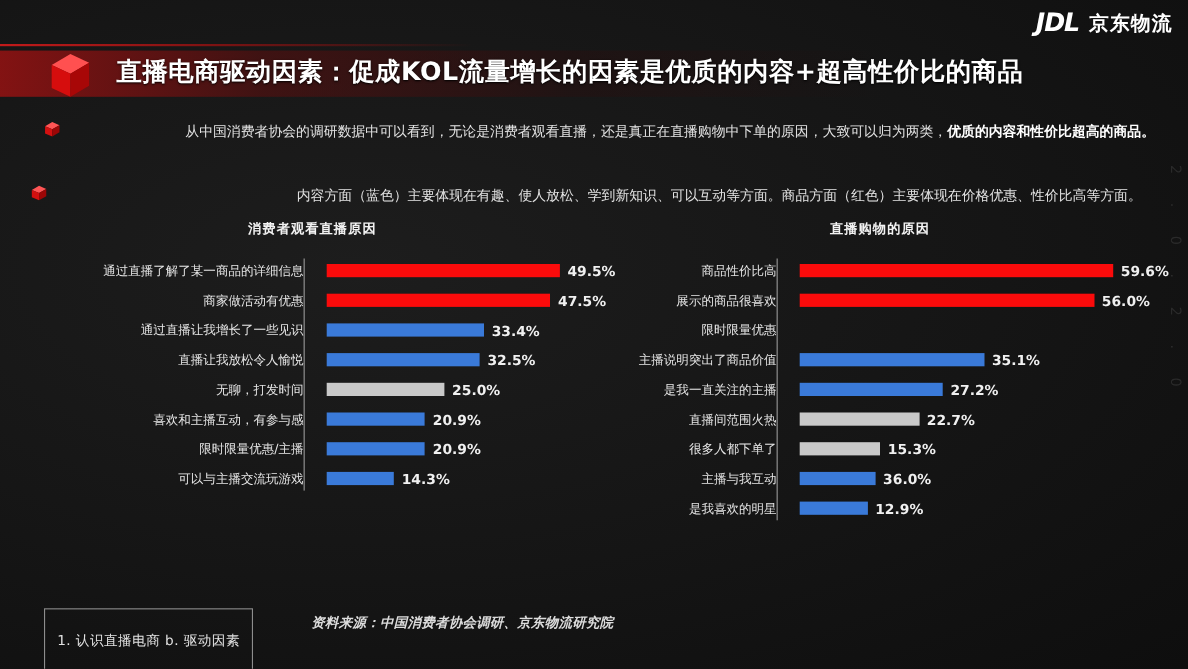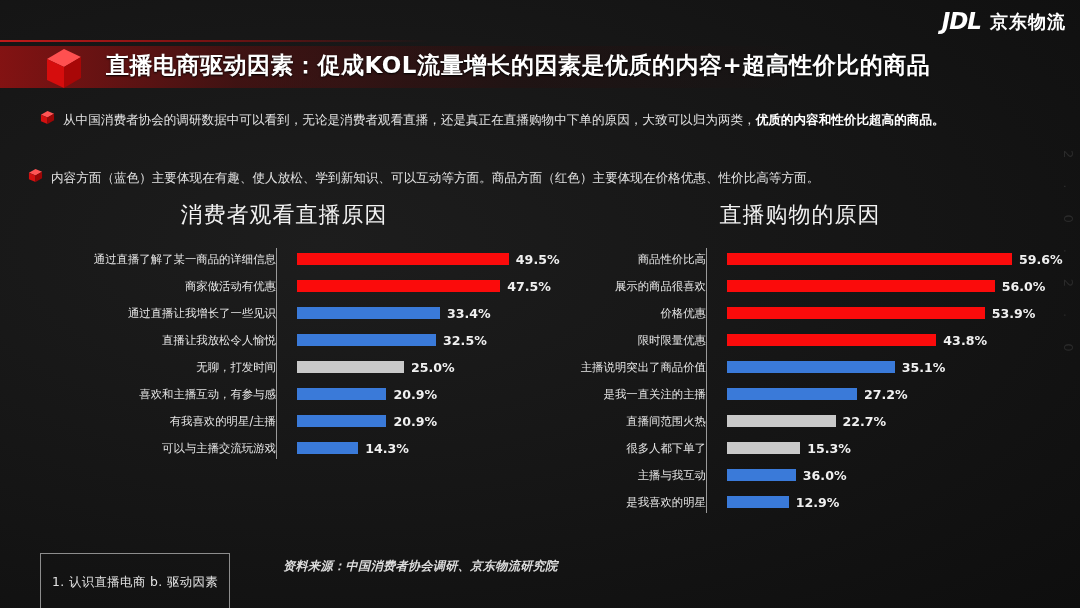--- a/index.html
+++ b/index.html
@@ -24,32 +24,32 @@
   .title-rule{position:absolute;left:0;top:40px;width:430px;height:2px;
      background:linear-gradient(90deg,#c21a1a 0%, #7d1212 45%, rgba(40,10,10,0) 100%);}
   .title-band{position:absolute;left:0;top:46px;width:1080px;height:42px;
      background:linear-gradient(90deg, rgba(150,18,18,.85) 0%, rgba(95,14,14,.55) 22%,
                 rgba(50,10,10,.30) 48%, rgba(20,20,20,0) 75%);}
   .cube-big{position:absolute;left:43px;top:46px;width:42px;height:44px;}
   .title-text{position:absolute;left:106px;top:50px;font-size:23px;font-weight:bold;
      color:#ffffff;letter-spacing:.5px;white-space:nowrap;text-shadow:0 1px 2px #000;}
 
   
-  .bullet-row{position:absolute;display:flex;align-items:flex-start;gap:8px;}
+  .bullet-row{position:absolute;display:flex;align-items:flex-start;gap:8px;justify-content:space-between;}
   .cube-sm{width:15px;height:15px;flex:0 0 15px;margin-top:2px;}
   .btxt{font-size:12.6px;line-height:1.85;color:#e3e3e3;}
   .btxt b{color:#ffffff;font-weight:bold;}
   #bullet1{left:40px;top:108px;width:1010px;}
   #bullet2{left:28px;top:166px;width:1010px;}
 
   
   .chart{position:absolute;top:200px;height:340px;}
   #chartL{left:24px;width:520px;}
   #chartR{left:540px;width:520px;}
-  .chart-title{text-align:center;font-size:22px;font-weight:normal;color:#f2f2f2;
+  .chart-title{text-align:center;font-size:12px;font-weight:bold;color:#f2f2f2;
      letter-spacing:1px;margin:0 0 18px 0;}
   .plot{position:relative;}
   .axis{position:absolute;top:0;bottom:0;width:1px;background:#9a9a9a;}
   .row{display:flex;align-items:center;height:22px;margin-bottom:5px;}
   .rlabel{font-size:11.4px;color:#e6e6e6;text-align:right;padding-right:7px;white-space:nowrap;
      flex:0 0 auto;}
   .rbarwrap{position:relative;flex:1 1 auto;display:flex;align-items:center;padding-left:14px;}
   .rbar{height:12px;border-radius:0;}
   .rbar.red{background:#fb0b0b;}
   .rbar.blue{background:#3a7ad9;}
@@ -152,21 +152,21 @@
             </div>
           </div>
           <div class="row">
             <div class="rlabel">喜欢和主播互动，有参与感</div>
             <div class="rbarwrap">
               <div class="rbar blue" style="width: 89.452px;"></div>
               <div class="rval">20.9%</div>
             </div>
           </div>
           <div class="row">
-            <div class="rlabel">有我喜欢的明星/主播</div>
+            <div class="rlabel">限时限量优惠/主播</div>
             <div class="rbarwrap">
               <div class="rbar blue" style="width: 89.452px;"></div>
               <div class="rval">20.9%</div>
             </div>
           </div>
           <div class="row">
             <div class="rlabel">可以与主播交流玩游戏</div>
             <div class="rbarwrap">
               <div class="rbar blue" style="width: 61.204px;"></div>
               <div class="rval">14.3%</div>
@@ -189,32 +189,21 @@
             </div>
           </div>
           <div class="row">
             <div class="rlabel">展示的商品很喜欢</div>
             <div class="rbarwrap">
               <div class="rbar red" style="width: 267.68px;"></div>
               <div class="rval">56.0%</div>
             </div>
           </div>
           <div class="row">
-            <div class="rlabel">价格优惠</div>
-            <div class="rbarwrap">
-              <div class="rbar red" style="width: 257.642px;"></div>
-              <div class="rval">53.9%</div>
-            </div>
-          </div>
-          <div class="row">
             <div class="rlabel">限时限量优惠</div>
-            <div class="rbarwrap">
-              <div class="rbar red" style="width: 209.364px;"></div>
-              <div class="rval">43.8%</div>
-            </div>
           </div>
           <div class="row">
             <div class="rlabel">主播说明突出了商品价值</div>
             <div class="rbarwrap">
               <div class="rbar blue" style="width: 167.778px;"></div>
               <div class="rval">35.1%</div>
             </div>
           </div>
           <div class="row">
             <div class="rlabel">是我一直关注的主播</div>

